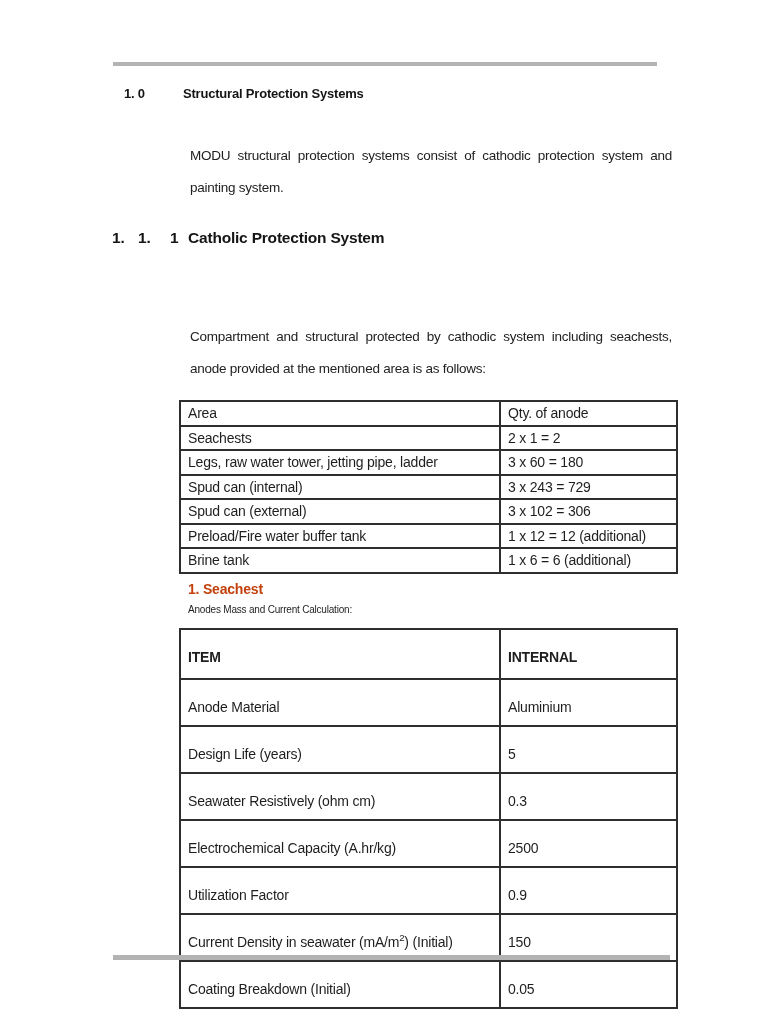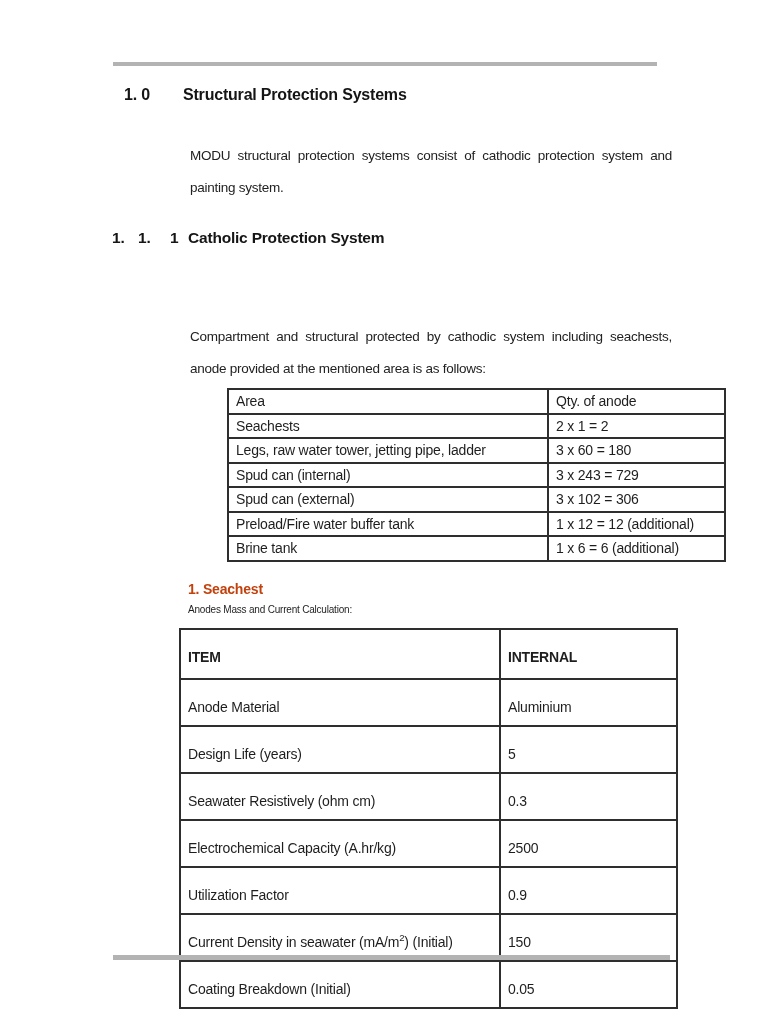--- a/index.html
+++ b/index.html
@@ -6,40 +6,40 @@
   body{
     width:768px;height:1024px;background:#ffffff;position:relative;overflow:hidden;
     font-family:"Liberation Sans", sans-serif;color:#1e1e1e;
     -webkit-font-smoothing:antialiased;
   }
   .abs{position:absolute;}
   .rule{background:#b3b3b3;}
   #header-rule{left:113px;top:62px;width:544px;height:4px;}
   #footer-rule{left:113px;top:955px;width:557px;height:5px;}
 
-  .doc-title{top:86px;font-weight:bold;font-size:16px;letter-spacing:-0.2px;color:#151515;}
+  .doc-title{top:86px;font-weight:bold;font-size:13px;letter-spacing:-0.2px;color:#151515;}
   #title-number{left:124px;}
   #title-text{left:183px;}
 
   .para{left:190px;width:482px;font-size:13.5px;letter-spacing:-0.25px;line-height:32px;color:#222;}
   #intro-para{top:140px;}
   #body-para{top:273px;margin-top:48px;}
   .para .pline{text-align:justify;text-align-last:justify;white-space:normal;}
   .para .pline.last{text-align:left;text-align-last:left;}
 
   .sec-head{top:229px;font-weight:bold;font-size:15.5px;letter-spacing:-0.2px;color:#151515;}
   #sec-n0{left:112px;}
   #sec-n1{left:138px;}
   #sec-n2{left:170px;}
   #sec-text{left:188px;}
 
   table{border-collapse:collapse;table-layout:fixed;position:absolute;left:179px;width:499px;background:#fff;}
   td{border:2px solid #2e2e2e;font-size:14px;letter-spacing:-0.2px;overflow:hidden;white-space:nowrap;color:#1e1e1e;}
   td:first-child{width:304px;}
-  #anode-qty-table{top:388px;margin-left:48px;}
+  #anode-qty-table{top:400px;}
   #anode-qty-table td{height:20.5px;padding:1px 7px;vertical-align:middle;font-weight:normal;}
   #calc-table{top:628px;}
   #calc-table td{height:25px;padding:19px 7px 1px;vertical-align:top;}
   #calc-table thead td{height:28px;font-weight:bold;}
   #calc-table sup{font-size:9.5px;vertical-align:super;line-height:0;}
 
   #seachest-heading{left:188px;top:581px;font-weight:bold;font-size:14px;letter-spacing:-0.2px;color:#c2410c;}
   #seachest-subheading{left:188px;top:604px;font-size:10px;letter-spacing:-0.2px;}
 </style>
 </head>

